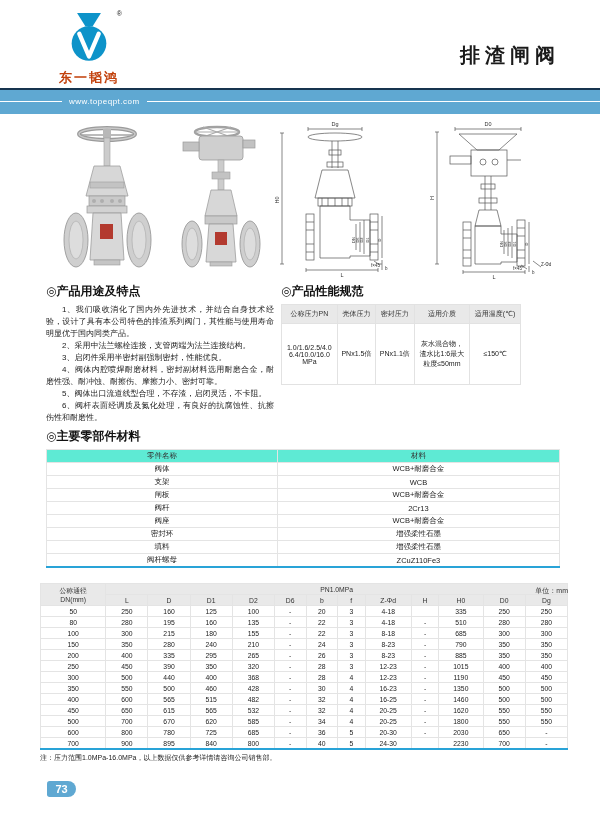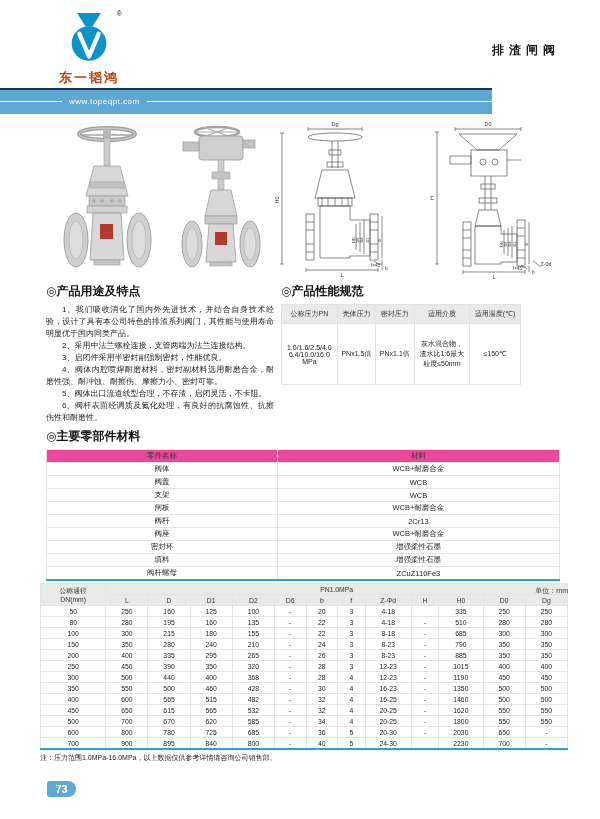--- a/index.html
+++ b/index.html
@@ -3,24 +3,24 @@
 <meta charset="utf-8">
 <style>
   html,body{margin:0;padding:0;}
   body{width:600px;height:819px;background:#fff;font-family:"Liberation Sans","DejaVu Sans",sans-serif;color:#222;}
   .page{position:relative;width:600px;height:819px;background:#ffffff;overflow:hidden;}
 
   
   .logo-wrap{position:absolute;left:54px;top:12px;width:70px;text-align:center;}
   .logo-reg{position:absolute;right:2px;top:-2px;font-size:7px;color:#222;}
   .brand-name{margin-top:1px;font-size:13px;font-weight:bold;letter-spacing:2px;color:#c2410c;white-space:nowrap;}
-  .doc-title{position:absolute;right:40px;top:42px;font-size:12px;font-weight:bold;letter-spacing:5px;color:#1a1a1a;}
-
-  
-  .banner{position:absolute;left:0;top:88px;width:492px;height:24px;background:#5fa8d2;border-top:2px solid #16344f;}
+  .doc-title{position:absolute;right:40px;top:42px;font-size:20px;font-weight:bold;letter-spacing:5px;color:#1a1a1a;}
+
+  
+  .banner{position:absolute;left:0;top:88px;width:600px;height:24px;background:#5fa8d2;border-top:2px solid #16344f;}
   .banner-line{position:absolute;left:0;right:0;top:11px;height:0;border-top:1px solid #ffffff;}
   .banner-text{position:absolute;left:62px;top:6px;padding:0 7px;background:#5fa8d2;color:#ffffff;font-size:8px;letter-spacing:0.5px;line-height:11px;}
 
   
   .figures{position:absolute;left:50px;top:118px;width:515px;height:162px;display:flex;align-items:flex-end;}
   .fig{flex:0 0 auto;}
   svg text{font-family:"Liberation Sans","DejaVu Sans",sans-serif;}
 
   
   .sec-title{font-size:12px;font-weight:bold;color:#111;margin:0 0 4px 0;}
@@ -33,21 +33,21 @@
   .perf{position:absolute;left:281px;top:283px;width:240px;}
   table{border-collapse:collapse;width:100%;}
   .perf table th,.perf table td{border:1px solid #e2e2e2;font-size:7px;text-align:center;padding:2px 1px;}
   .perf table th{background:#e9e9e9;font-weight:normal;height:14px;color:#333;}
   .perf table td{height:56px;white-space:pre-line;vertical-align:middle;color:#222;}
 
   
   .materials{position:absolute;left:46px;top:428px;width:514px;}
   .materials table{border-bottom:2px solid #29a3d7;}
   .materials th,.materials td{border:1px solid #e4e4e4;font-size:7.5px;text-align:center;padding:0;height:12px;color:#222;}
-  .materials th{background:#ec4899;font-weight:normal;color:#333;}
+  .materials th{background:#5eead4;font-weight:normal;color:#333;}
   .materials col.c1{width:45%;}
 
   
   .dims{position:absolute;left:40px;top:583px;width:528px;}
   .dims .unit{position:absolute;right:0;top:3px;font-size:7px;color:#333;}
   .dims table{table-layout:fixed;border-bottom:2px solid #29a3d7;}
   .dims th,.dims td{border:1px solid #e4e4e4;font-size:6.8px;text-align:center;padding:0;height:10px;color:#222;overflow:hidden;}
   .dims th{background:#e9e9e9;font-weight:normal;white-space:pre-line;color:#333;}
   .dims .note{margin-top:3px;font-size:7px;color:#222;}
 
@@ -274,24 +274,20 @@
           <th>零件名称</th>
           <th>材料</th>
         </tr>
       </thead>
       <tbody>
           <tr>
             <td>阀体</td>
             <td>WCB+耐磨合金</td>
           </tr>
           <tr>
-            <td>阀盖</td>
-            <td>WCB</td>
-          </tr>
-          <tr>
             <td>支架</td>
             <td>WCB</td>
           </tr>
           <tr>
             <td>闸板</td>
             <td>WCB+耐磨合金</td>
           </tr>
           <tr>
             <td>阀杆</td>
             <td>2Cr13</td>

